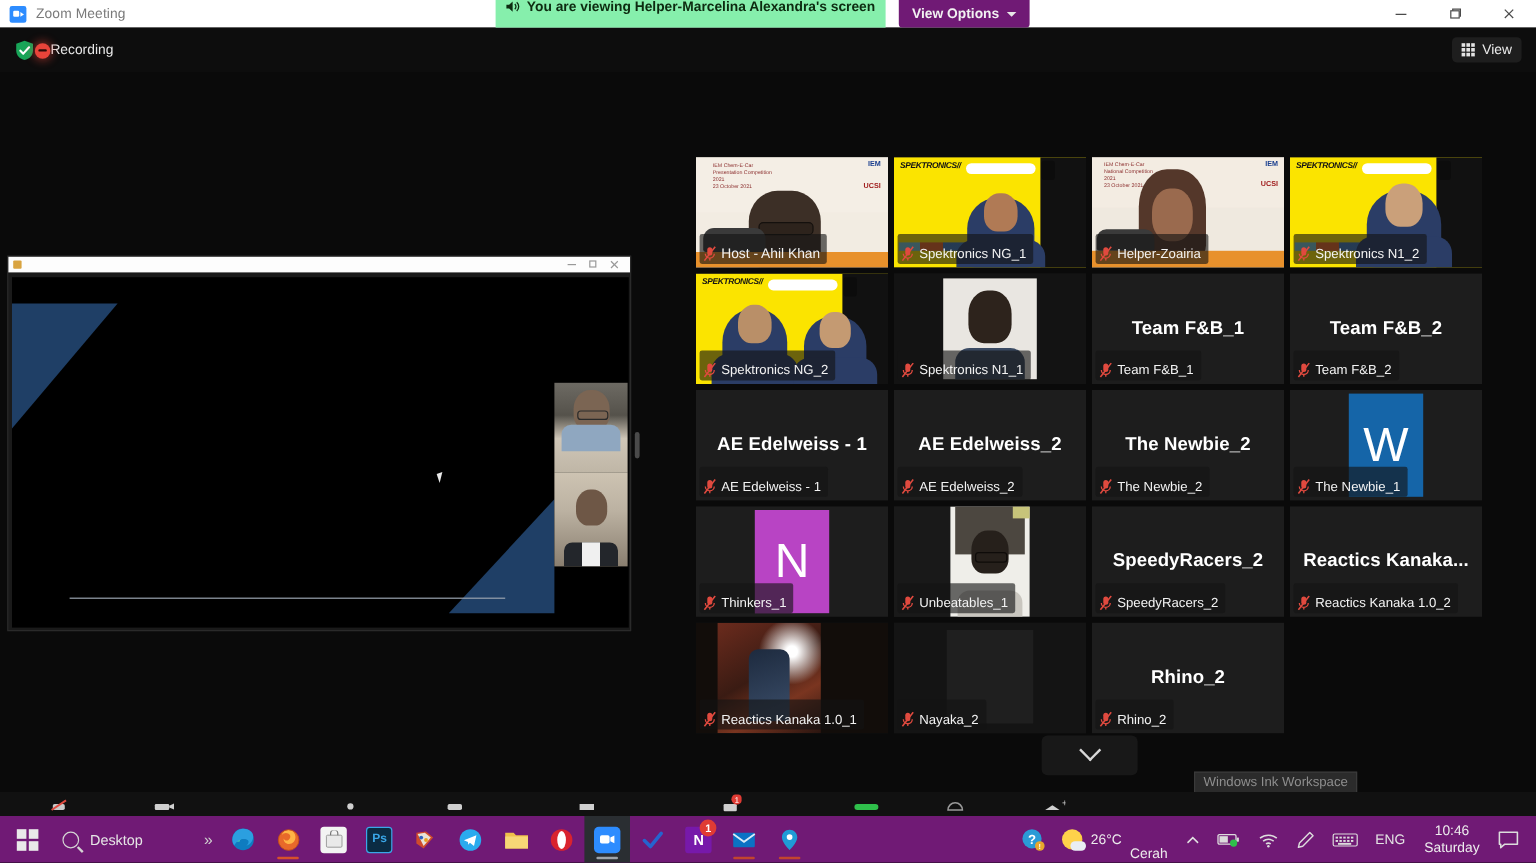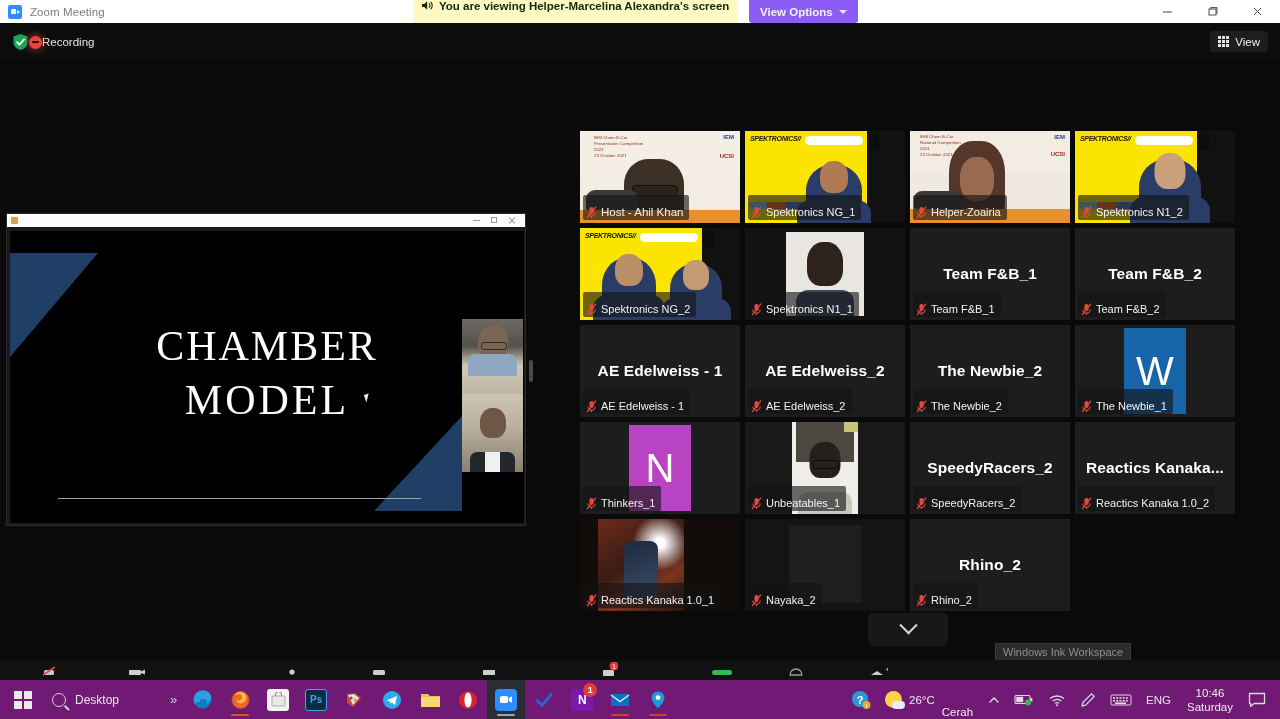--- a/index.html
+++ b/index.html
@@ -23,28 +23,28 @@
   .tb-logo:before{ content:""; position:absolute; left:8.5px; top:5px; width:0;height:0;
     border-top:2.5px solid transparent;border-bottom:2.5px solid transparent;border-left:3px solid #fff;}
   .tb-title { font-size:11.5px; color:#7a7a7a; letter-spacing:.1px; }
   .tb-winbtns { margin-left:auto; display:flex; height:23px; }
   .tb-btn { width:45px; height:23px; display:flex; align-items:center; justify-content:center;
     color:#4a4a4a; font-size:11px; }
   .tb-btn svg { display:block; }
 
   
   .share-banner{
-    position:absolute; left:413px; top:0; height:23px; background:#fef9c3;
+    position:absolute; left:413px; top:0; height:23px; background:#86efac;
     display:flex; align-items:center; padding:0 9px 12px 8px; z-index:5;
   }
   .share-banner .sb-txt{ font-size:11.5px; font-weight:bold; color:#0d2b10; white-space:nowrap;}
   .sb-spk{ width:13px;height:13px;margin-right:5px; position:relative; flex:none;}
   .sb-spk svg{display:block}
   .viewopts{
-    position:absolute; left:749px; top:0; height:23px; background:#8b5cf6;
+    position:absolute; left:749px; top:0; height:23px; background:#701a75;
     display:flex; align-items:center; gap:6px; padding:8px 11px; z-index:6; border-radius:0 0 3px 3px;
   }
   .viewopts span{ font-size:11.5px; color:#f2f2f2; font-weight:bold; }
   .vo-caret{ width:0;height:0;border-left:4px solid transparent;border-right:4px solid transparent;
     border-top:4px solid #e8e8e8; }
 
   
   .zheader{ position:absolute; left:0; top:23px; width:1280px; height:37px; background:#0d0d0d;}
   .rec-wrap{ position:absolute; left:12px; top:33px; display:flex; align-items:center; }
   .shield{ width:17px;height:18px;flex:none;}
@@ -323,24 +323,20 @@
       <span class="sw-ico"></span>
       <span class="sw-ctrl">
         <i class="m"></i>
         <i class="r"></i>
         <i class="x"></i>
       </span>
     </div>
     <div class="slide">
       <div class="slide-tl"></div>
       <div class="slide-br"></div>
-      <div class="slide-title">
-        <div>CHAMBER</div>
-        <div class="l2">MODEL</div>
-      </div>
       <div class="slide-rule"></div>
       <div class="slide-cursor"></div>
       <div class="pip a">
         <div class="head"></div>
           <div class="body"></div>
       </div>
       <div class="pip b">
         <div class="head"></div>
           <div class="body"></div>
       </div>

